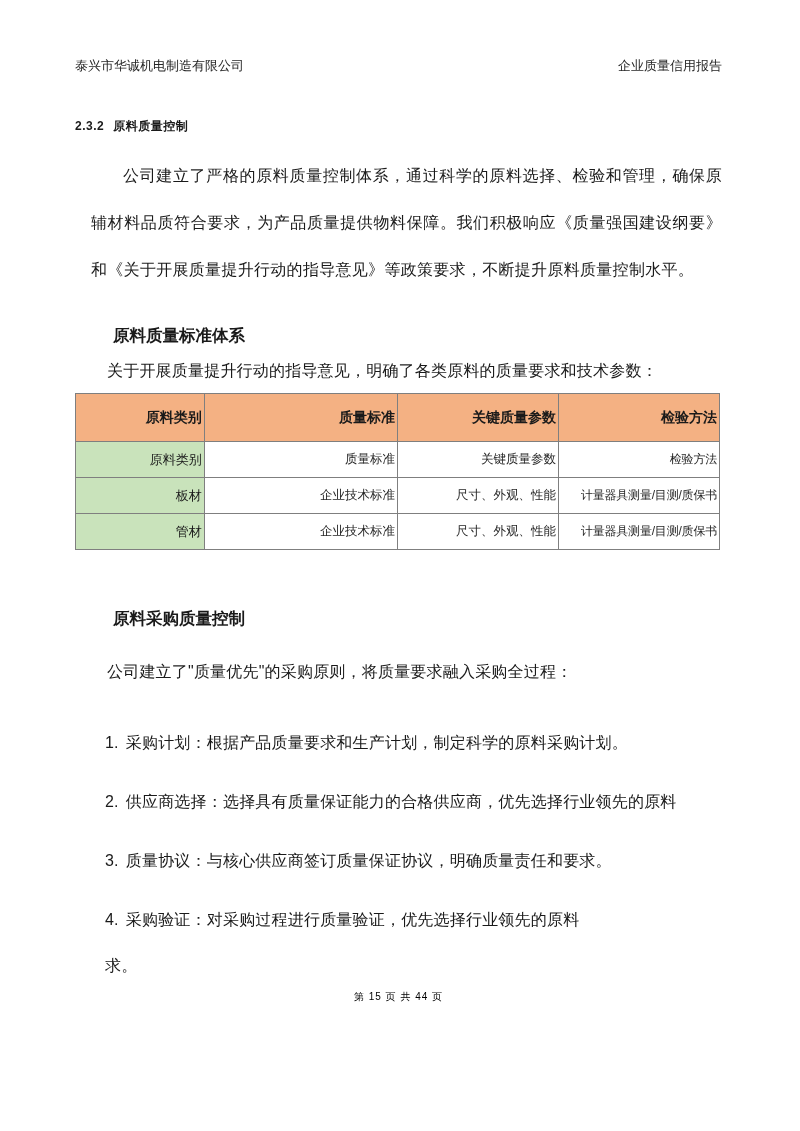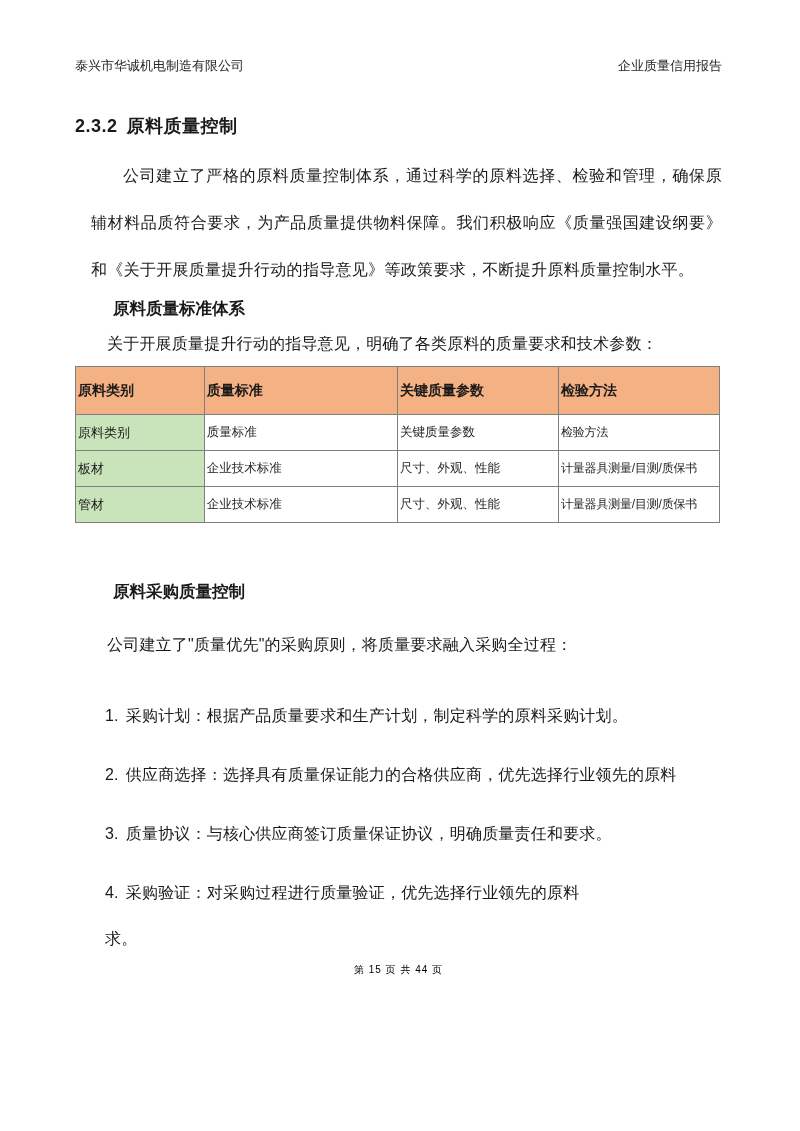--- a/index.html
+++ b/index.html
@@ -17,38 +17,38 @@
     display: flex;
     justify-content: space-between;
     align-items: flex-start;
     font-size: 13px;
     color: #262626;
     line-height: 16px;
   }
 
   .section-title {
     margin: 40px 0 0 0;
-    font-size: 18px;
+    font-size: 12px;
     font-weight: bold;
     line-height: 24px;
     letter-spacing: 0.5px;
   }
   .section-title .sec-num { margin-right: 9px; }
 
   .para {
     margin: 14px 0 0 16px;
     font-size: 16px;
     line-height: 47px;
     text-align: justify;
     text-indent: 2em;
     letter-spacing: 0.3px;
   }
 
   .subheading {
-    margin: 4px 0 0 38px;
+    margin: 31px 0 0 38px;
     font-size: 16.5px;
     font-weight: bold;
     line-height: 22px;
   }
   .subheading.second { margin-top: 57px; }
 
   .lead {
     margin: 13px 0 0 0;
     font-size: 16px;
     line-height: 23px;
@@ -58,21 +58,21 @@
   .lead.second { margin-top: 31px; line-height: 24px; }
 
   table.std-table {
     margin-top: 11px;
     border-collapse: collapse;
     width: 645px;
     table-layout: fixed;
   }
   .std-table th, .std-table td {
     border: 1px solid var(--table-border, #7f7f7f);
-    text-align: left;
+    text-align: right;
     vertical-align: middle;
     padding: 0 2px;
     overflow: hidden;
     white-space: nowrap;
   }
   .std-table thead th {
     background: var(--table-header-bg, #F4B183);
     height: 48px;
     font-size: 14px;
     font-weight: bold;

